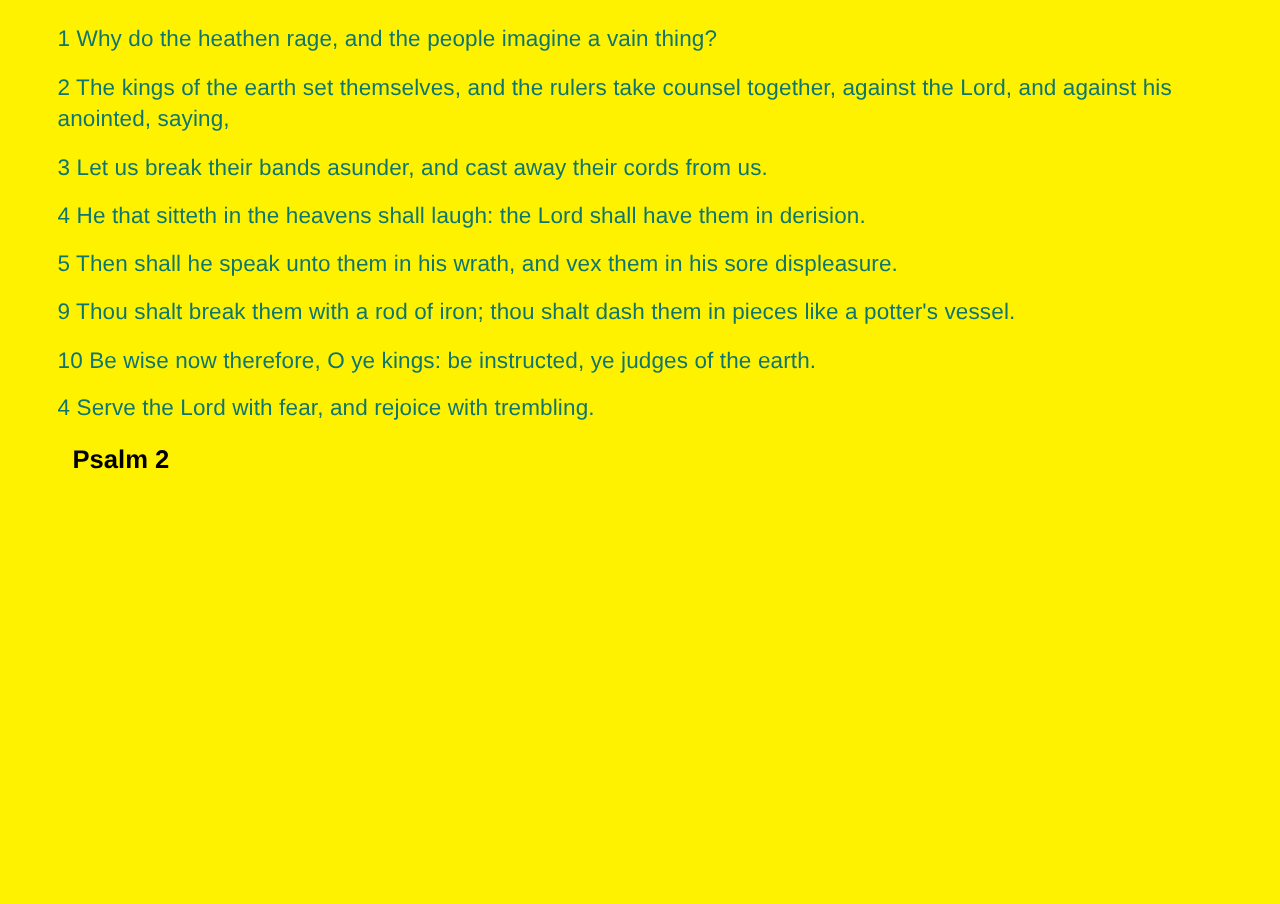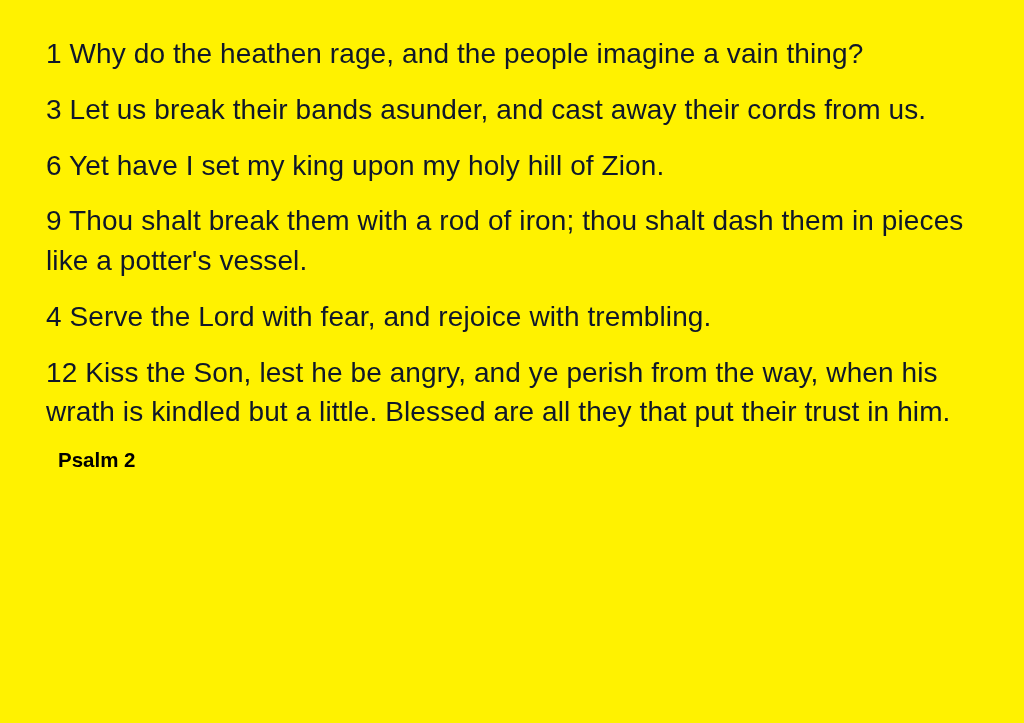--- a/index.html
+++ b/index.html
@@ -15,42 +15,44 @@
   .page {
     width: 1024px;
     height: 723px;
     background: #FFF200;
     box-sizing: border-box;
     padding: 18px 34px 10px 46px;
     overflow: hidden;
   }
   .verse {
     font-family: "Liberation Sans", sans-serif;
-    font-size: 28px;
+    font-size: 18px;
     line-height: 1.42;
-    color: #0f172a;
-    margin: 16px 0 13px 0;
+    color: #0f766e;
+    margin: 1px 0 13px 0;
     letter-spacing: 0.1px;
   }
   .verse:last-of-type {
     margin-bottom: 0;
   }
   .attribution {
     font-family: "Liberation Sans", sans-serif;
     font-size: 20.5px;
     line-height: 1.42;
     color: #000000;
     font-weight: bold;
     margin: 12px;
   }
 </style>
 </head>
 <body>
 
 <div class="page">
   <p class="verse">1 Why do the heathen rage, and the people imagine a vain thing?</p>
+  <p class="verse">2 The kings of the earth set themselves, and the rulers take counsel together, against the Lord, and against his anointed, saying,</p>
   <p class="verse">3 Let us break their bands asunder, and cast away their cords from us.</p>
-  <p class="verse">6 Yet have I set my king upon my holy hill of Zion.</p>
+  <p class="verse">4 He that sitteth in the heavens shall laugh: the Lord shall have them in derision.</p>
+  <p class="verse">5 Then shall he speak unto them in his wrath, and vex them in his sore displeasure.</p>
   <p class="verse">9 Thou shalt break them with a rod of iron; thou shalt dash them in pieces like a potter's vessel.</p>
+  <p class="verse">10 Be wise now therefore, O ye kings: be instructed, ye judges of the earth.</p>
   <p class="verse">4 Serve the Lord with fear, and rejoice with trembling.</p>
-  <p class="verse">12 Kiss the Son, lest he be angry, and ye perish from the way, when his wrath is kindled but a little. Blessed are all they that put their trust in him.</p>
   <p class="attribution">Psalm 2</p>
 </div>
 
 </body></html>

